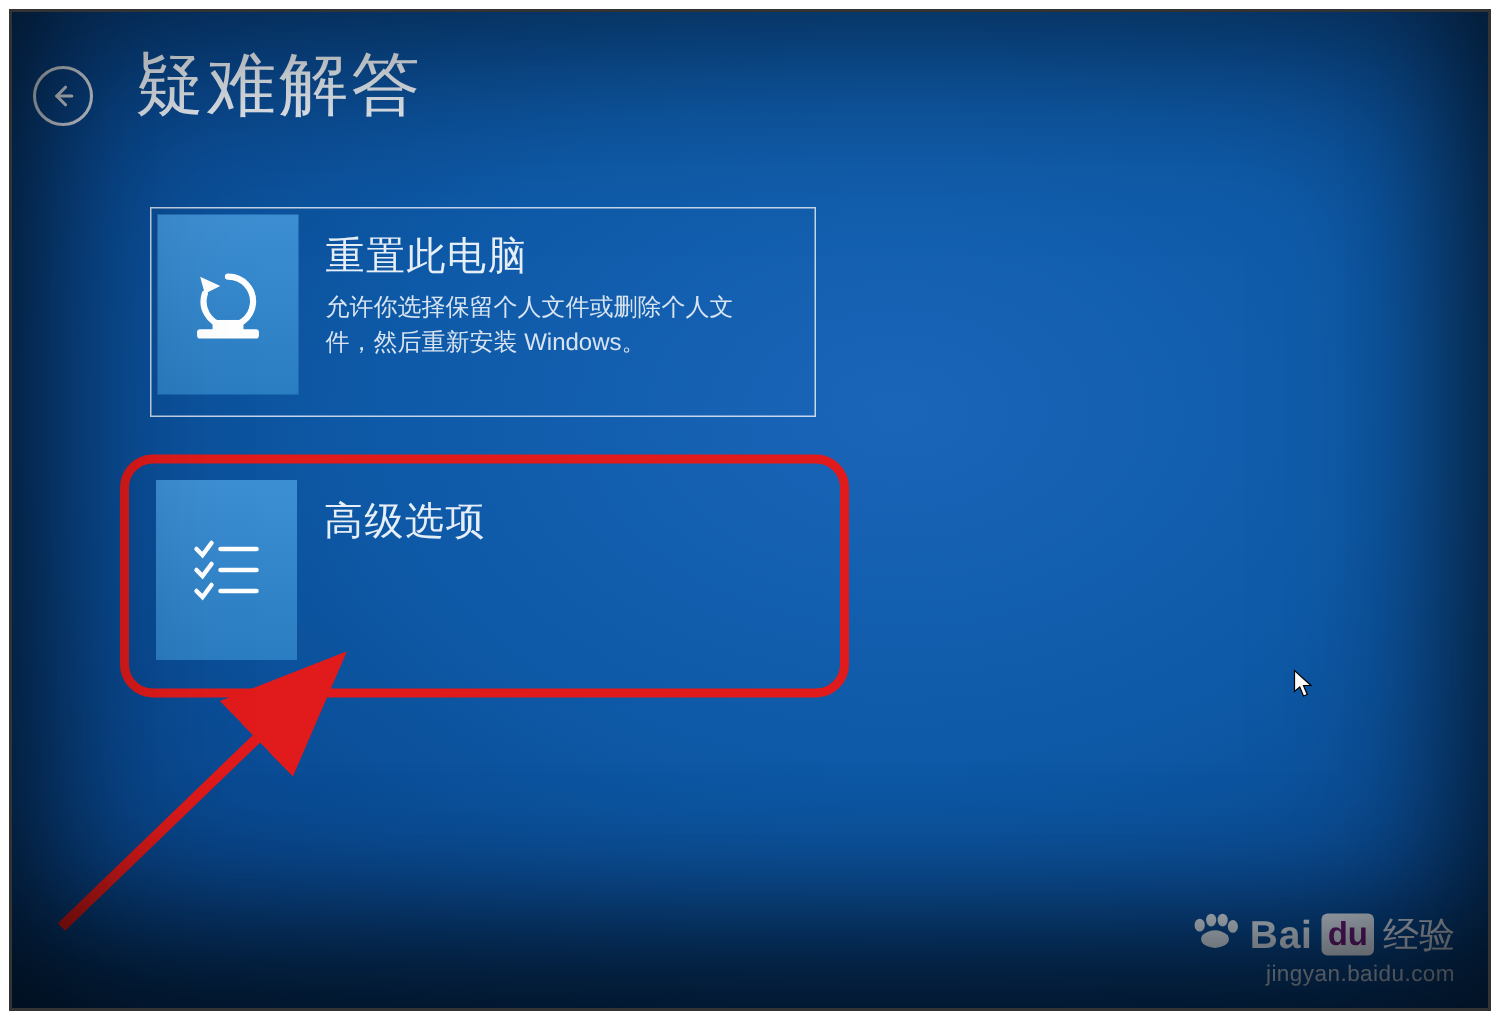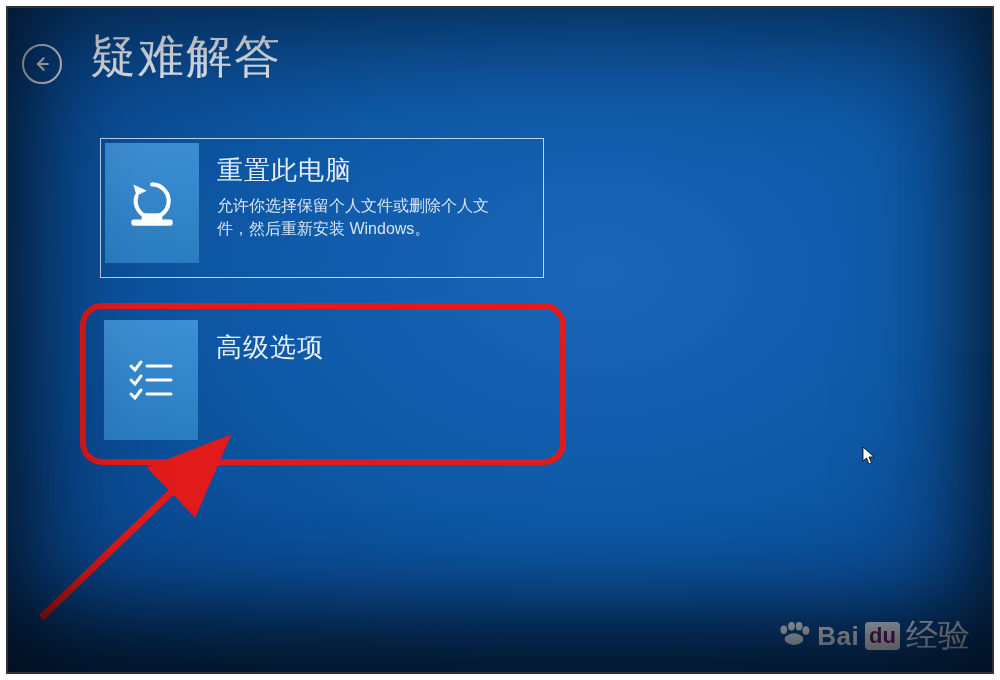--- a/index.html
+++ b/index.html
@@ -95,21 +95,21 @@
       right: 22px; bottom: 14px;
       color: #eaf1f9;
       opacity: 0.92;
       text-align: right;
       pointer-events: none;
     }
     .wm-top { display: flex; align-items: center; justify-content: center; gap: 6px; }
     .wm-paw svg { width: 34px; height: 26px; }
     .wm-bai { font-size: 26px; font-weight: 600; letter-spacing: 0.5px; }
     .wm-du { background:#eaf1f9; color:#701a75; border-radius:4px; padding:1px 4px; font-weight:700; font-size:22px; }
-    .wm-jy { font-size: 32px; font-weight: 400; }
+    .wm-jy { font-size: 24px; font-weight: 400; }
     .wm-url { font-size: 15px; margin-top: 2px; opacity: 0.9; letter-spacing: 0.3px; }
   </style>
 </head>
 <body>
 
 <div class="outer-frame">
 
   <div class="back-button">
     <svg viewBox="0 0 24 24">
       <path d="M14 5 L7 12 L14 19" fill="none" stroke="#e6eef7" stroke-width="2.5" stroke-linecap="round" stroke-linejoin="round"></path>
@@ -177,16 +177,17 @@
           <ellipse cx="26" cy="6" rx="4" ry="5"></ellipse>
               <ellipse cx="34" cy="11" rx="4" ry="5"></ellipse>
           <path d="M10 18 Q20 10 30 18 Q34 26 20 28 Q6 26 10 18 Z"></path>
         </g>
           </svg>
       </span>
       <span class="wm-bai">Bai</span>
       <span class="wm-du">du</span>
       <span class="wm-jy">经验</span>
     </div>
+    <div class="wm-url">jingyan.baidu.com</div>
   </div>
 
   <div class="vignette"></div>
 </div>
 
 </body></html>

